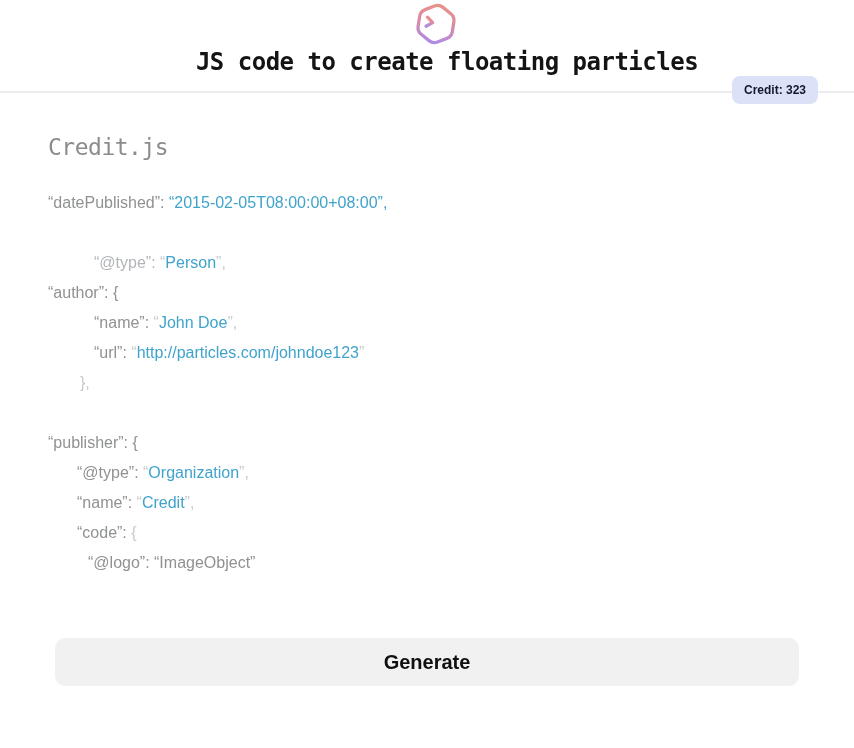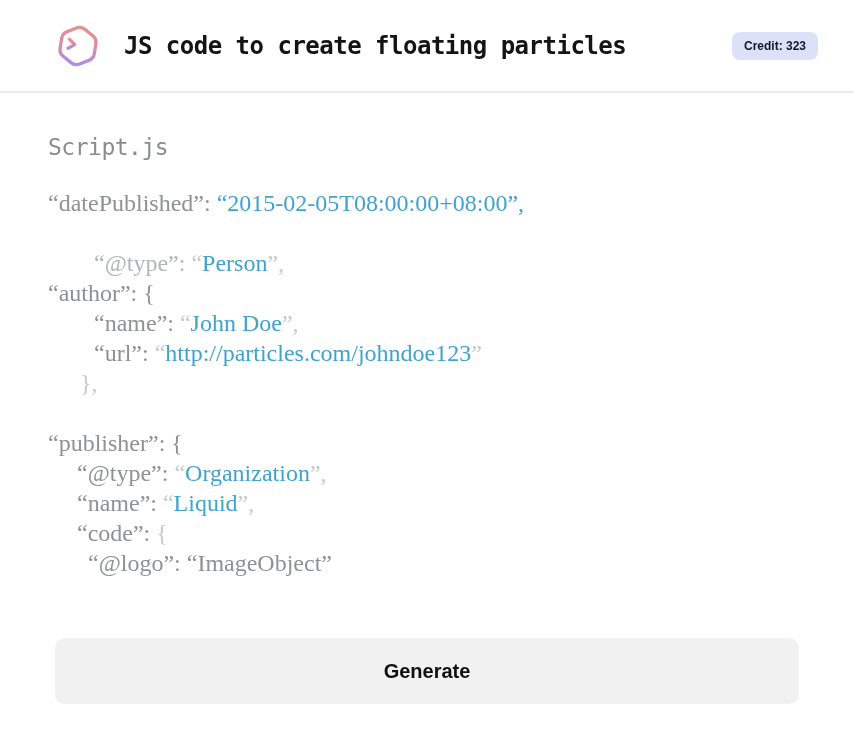--- a/index.html
+++ b/index.html
@@ -20,20 +20,21 @@
     font-family:"Liberation Sans", sans-serif;
     overflow:hidden;
   }
   .header{
     display:flex;
     align-items:center;
     height:93px;
     padding:0 36px 0 54px;
     border-bottom:2px solid var(--divider);
     background:#ffffff;
+    flex-direction:column;
   }
   .logo{
     width:48px;height:48px;
     display:inline-flex;align-items:center;justify-content:center;
     flex:0 0 auto;
   }
   .title{
     margin-left:22px;
     font-family:"DejaVu Sans Mono", monospace;
     font-size:24px;
@@ -55,35 +56,34 @@
   main{padding:0 48px;}
   .filename{
     margin:41px 0 28px 0;
     font-family:"DejaVu Sans Mono", monospace;
     font-size:23px;
     font-weight:500;
     color:#8a8c8e;
     letter-spacing:-0.5px;
   }
   .code{
-    font-size:24px;
+    font-size:16px;
     line-height:30px;
     white-space:nowrap;
-    font-family:Liberation Serif, serif;
   }
   .code-line{height:30px;}
   .seg-key{color:var(--key-gray);}
   .seg-keylight{color:var(--key-gray-light);}
   .seg-val{color:var(--accent-blue);}
   .seg-light{color:var(--punct-light);}
   .generate{
     display:block;
     width:calc(100% - 14px);
     margin:60px 7px 0 7px;
-    height:66px;
+    height:48px;
     background:var(--button-bg);
     border:none;
     border-radius:10px;
     font-family:"Liberation Sans", sans-serif;
     font-size:20px;
     font-weight:bold;
     color:#101010;
     cursor:pointer;
   }
 </style>
@@ -106,31 +106,31 @@
           <path d="M14.5 18.5 L20.5 23.2 L14.5 27.8" stroke="url(#lg)" stroke-width="3.2" stroke-linecap="round" stroke-linejoin="round" fill="none"></path>
           <path d="M24.5 29.7 L31.5 29.7" stroke="url(#lg)" stroke-width="3.2" stroke-linecap="round" fill="none"></path>
         </g>
       </svg>
     </span>
     <h1 class="title">JS code to create floating particles</h1>
     <span class="badge">Credit: 323</span>
   </header>
 
   <main>
-    <h2 class="filename">Script.js</h2>
+    <h2 class="filename">Credit.js</h2>
     <div class="code">
         <div class="code-line" style="padding-left: 0px;"><span class="seg-key">“datePublished”: </span><span class="seg-val">“2015-02-05T08:00:00+08:00”,</span></div>
         <div class="code-line">&nbsp;</div>
         <div class="code-line" style="padding-left: 46px;"><span class="seg-keylight">“@type”: </span><span class="seg-light">“</span><span class="seg-val">Person</span><span class="seg-light">”,</span></div>
         <div class="code-line" style="padding-left: 0px;"><span class="seg-key">“author”: {</span></div>
         <div class="code-line" style="padding-left: 46px;"><span class="seg-key">“name”: </span><span class="seg-light">“</span><span class="seg-val">John Doe</span><span class="seg-light">”,</span></div>
         <div class="code-line" style="padding-left: 46px;"><span class="seg-key">“url”: </span><span class="seg-light">“</span><span class="seg-val">http://particles.com/johndoe123</span><span class="seg-light">”</span></div>
         <div class="code-line" style="padding-left: 32px;"><span class="seg-light">},</span></div>
         <div class="code-line">&nbsp;</div>
         <div class="code-line" style="padding-left: 0px;"><span class="seg-key">“publisher”: {</span></div>
         <div class="code-line" style="padding-left: 29px;"><span class="seg-key">“@type”: </span><span class="seg-light">“</span><span class="seg-val">Organization</span><span class="seg-light">”,</span></div>
-        <div class="code-line" style="padding-left: 29px;"><span class="seg-key">“name”: </span><span class="seg-light">“</span><span class="seg-val">Liquid</span><span class="seg-light">”,</span></div>
+        <div class="code-line" style="padding-left: 29px;"><span class="seg-key">“name”: </span><span class="seg-light">“</span><span class="seg-val">Credit</span><span class="seg-light">”,</span></div>
         <div class="code-line" style="padding-left: 29px;"><span class="seg-key">“code”: </span><span class="seg-light">{</span></div>
         <div class="code-line" style="padding-left: 40px;"><span class="seg-key">“@logo”: “ImageObject”</span></div>
       </div>
     <button class="generate">Generate</button>
   </main>
 </div>
 
 </body></html>

